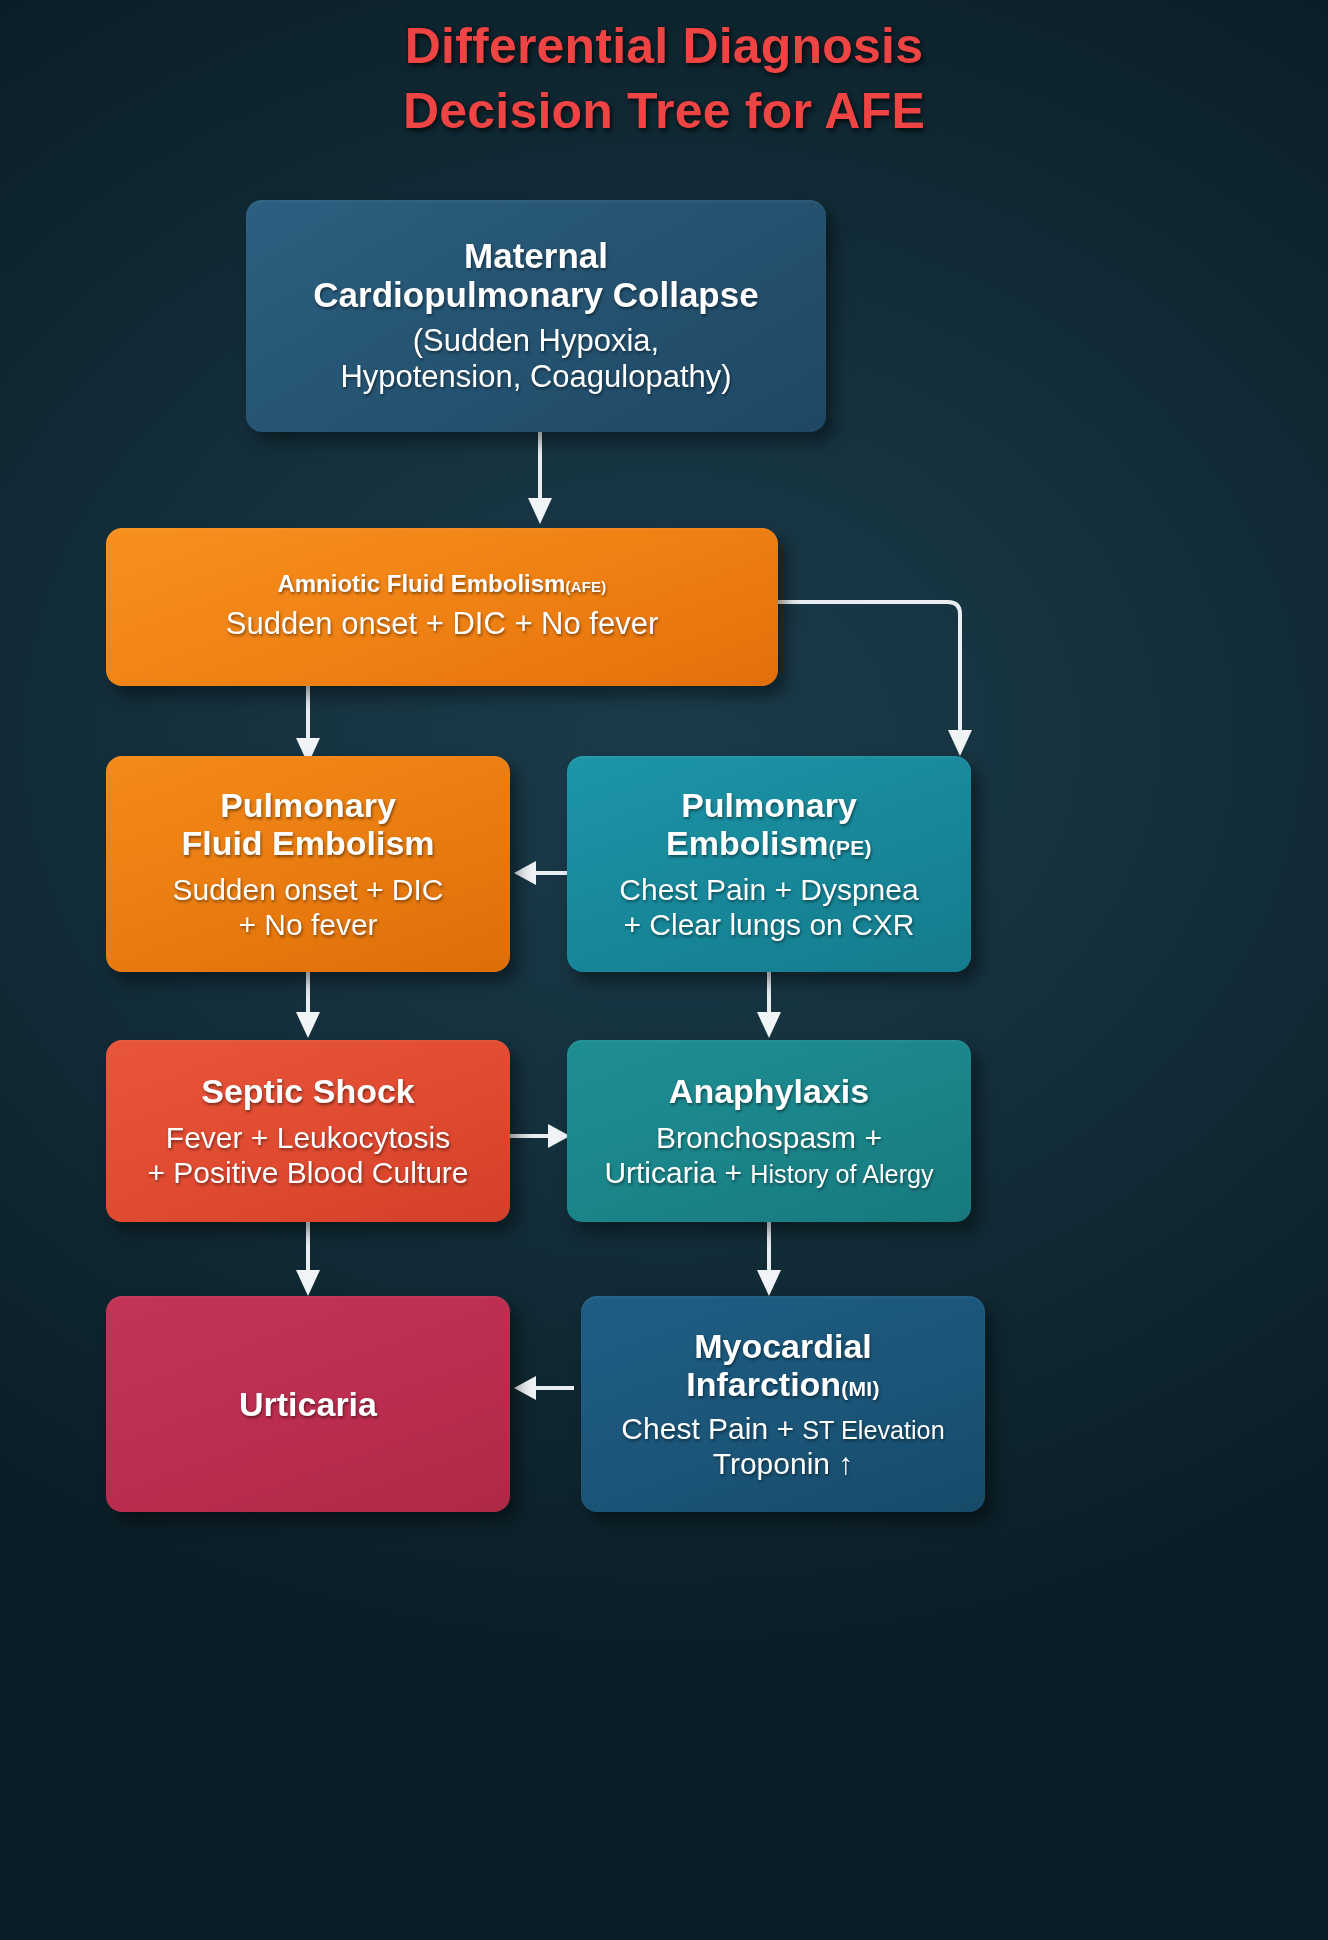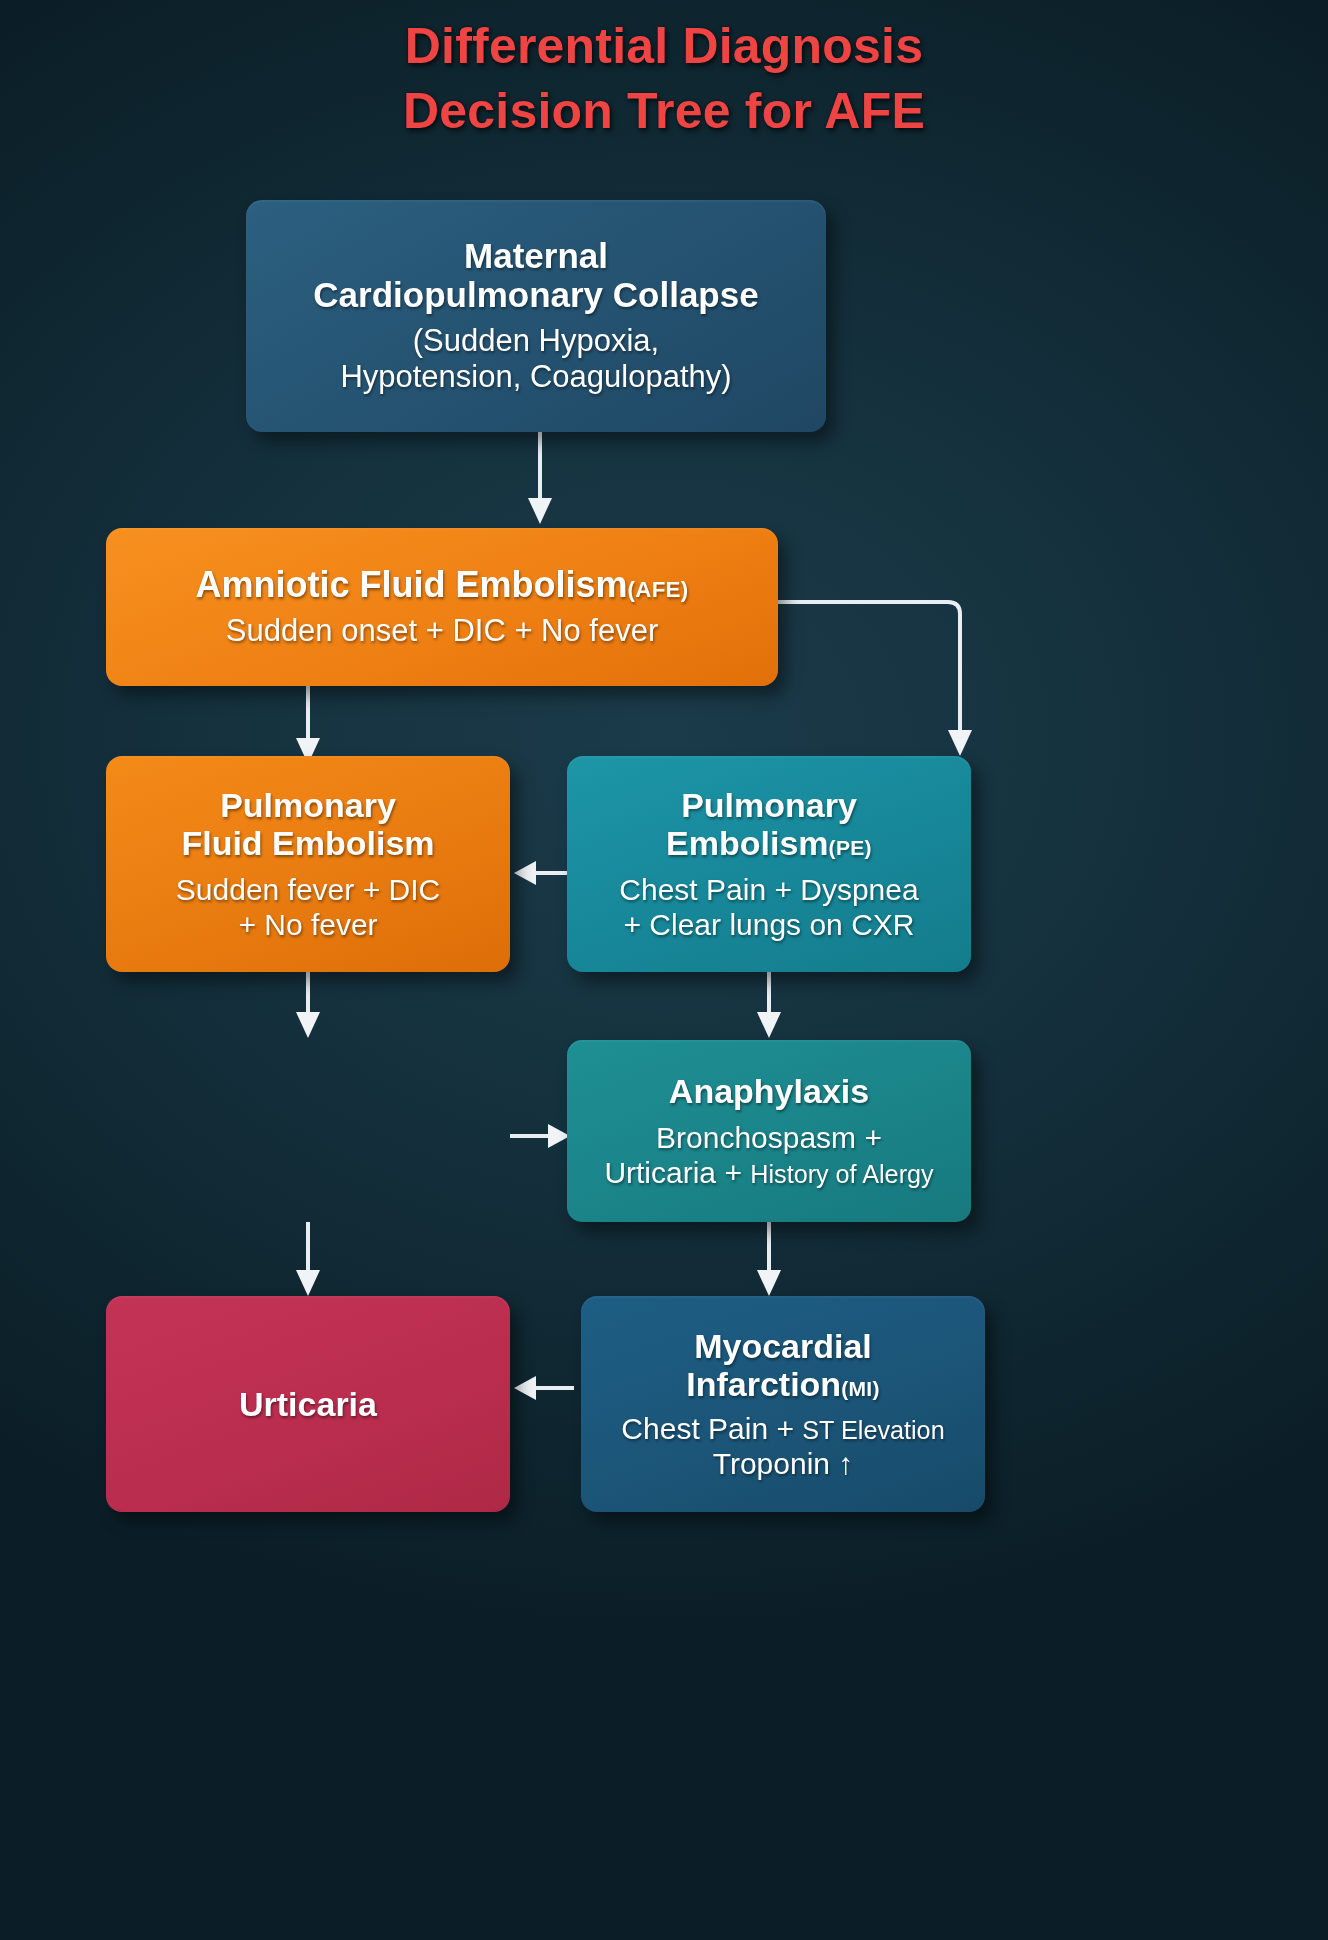--- a/index.html
+++ b/index.html
@@ -141,48 +141,55 @@
       <span>Maternal</span><br>
       <span>Cardiopulmonary Collapse</span>
     </div>
     <div class="sub" style="font-size:31px;margin-top:8px;">
       <span>(Sudden Hypoxia,</span><br>
       <span>Hypotension, Coagulopathy)</span>
     </div>
   </div>
 
   <div class="node c-orange" style="left:106px;top:528px;width:672px;height:158px;">
-    <div class="nm" style="font-size:36px;">
+    <div class="nm" style="font-size:24px;">
       <span>Amniotic Fluid Embolism</span><span class="abbr">(AFE)</span>
     </div>
     <div class="sub" style="font-size:31px;margin-top:8px;">Sudden onset + DIC + No fever</div>
   </div>
 
   <div class="node c-orange2" style="left:106px;top:756px;width:404px;height:216px;">
     <div class="nm" style="font-size:34px;">
       <span>Pulmonary</span><br>
       <span>Fluid Embolism</span>
     </div>
     <div class="sub" style="font-size:30px;margin-top:10px;">
-      <span>Sudden fever + DIC</span><br>
+      <span>Sudden onset + DIC</span><br>
       <span>+ No fever</span>
     </div>
   </div>
 
   <div class="node c-teal" style="left:567px;top:756px;width:404px;height:216px;">
     <div class="nm" style="font-size:34px;">
       <span>Pulmonary</span><br>
       <span>Embolism</span><span class="abbr">(PE)</span>
     </div>
     <div class="sub" style="font-size:30px;margin-top:10px;">
       <span>Chest Pain + Dyspnea</span><br>
       <span>+ Clear lungs on CXR</span>
     </div>
   </div>
 
+  <div class="node c-red" style="left:106px;top:1040px;width:404px;height:182px;">
+    <div class="nm" style="font-size:34px;">Septic Shock</div>
+    <div class="sub" style="font-size:30px;margin-top:10px;">
+      <span>Fever + Leukocytosis</span><br>
+      <span>+ Positive Blood Culture</span>
+    </div>
+  </div>
 
   <div class="node c-teal2" style="left:567px;top:1040px;width:404px;height:182px;">
     <div class="nm" style="font-size:34px;">Anaphylaxis</div>
     <div class="sub" style="font-size:30px;margin-top:10px;">
       <span>Bronchospasm +</span><br>
       <span>Urticaria + </span><span class="small">History of Alergy</span>
     </div>
   </div>
 
   <div class="node c-crimson" style="left:106px;top:1296px;width:404px;height:216px;">

